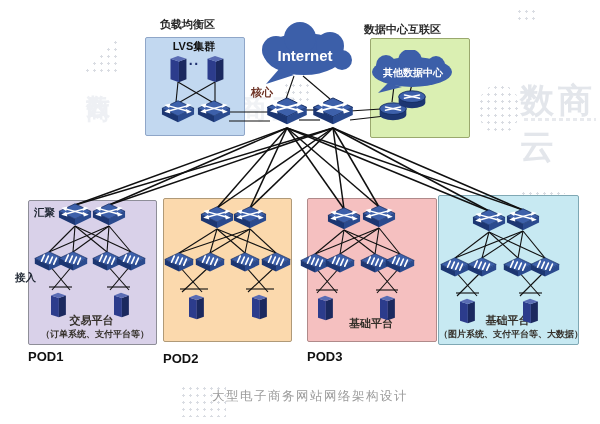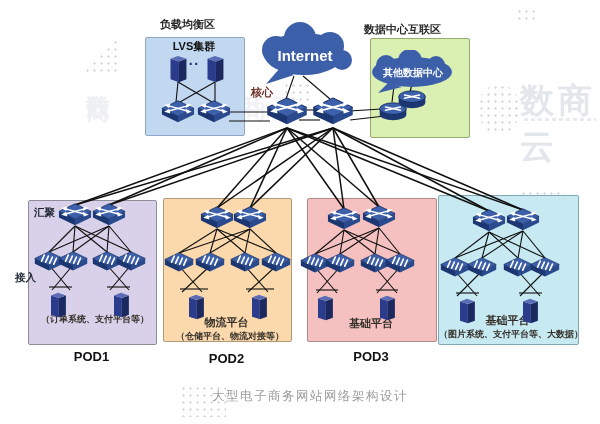--- a/index.html
+++ b/index.html
@@ -14,21 +14,21 @@
   .podn-box{left:438px;top:195px;width:139px;height:148px;border-color:#7fa8b4;}
   .label{position:absolute;z-index:3;color:#222;white-space:nowrap;}
   .zone-title{font-size:11px;font-weight:bold;color:#2a2a2a;}
   .lvs-title{font-size:11px;font-weight:bold;color:#111;}
   .tier{font-size:10.5px;font-weight:bold;color:#1c2430;}
   .core-lbl{font-size:11px;font-weight:bold;color:#6d3326;}
   .ellipsis{font-size:14px;font-weight:bold;color:#1e2f6e;letter-spacing:1px;}
   .pod-text{position:absolute;z-index:3;text-align:center;color:#35302a;}
   .pod-text .plat{font-size:11px;font-weight:bold;display:block;}
   .pod-text .sys{font-size:9px;font-weight:bold;display:block;white-space:nowrap;padding-left:7px;}
-  .pod-name{position:absolute;z-index:3;text-align:center;font-size:13px;font-weight:bold;color:#111;}
+  .pod-name{position:absolute;z-index:3;text-align:left;font-size:13px;font-weight:bold;color:#111;}
   .node{position:absolute;z-index:3;}
   .node svg{display:block;width:100%;height:100%;}
   #wires{position:absolute;left:0;top:0;z-index:2;}
   .cloud{position:absolute;z-index:3;}
   .wm{position:absolute;z-index:0;font-weight:bold;pointer-events:none;}
   .wm-right{left:520px;top:78px;font-size:34px;letter-spacing:4px;color:#e3e6eb;}
   .wm-right-cap{position:absolute;left:524px;top:118px;width:72px;height:3px;z-index:0;
       background:repeating-linear-gradient(90deg,#e8eaee 0 4px,transparent 4px 7px);}
   .wm-left{left:82px;top:76px;font-size:24px;color:#eef0f4;writing-mode:vertical-rl;letter-spacing:2px;}
   .wm-mid{left:208px;top:90px;font-size:28px;color:#f0f2f5;letter-spacing:3px;}
@@ -219,25 +219,22 @@
 
   <div class="label zone-title" style="left:160px;top:17px">负载均衡区</div>
   <div class="label lvs-title" style="left:145px;top:39px;width:98px;text-align:center">LVS集群</div>
   <div class="label ellipsis" style="left:183px;top:56px">···</div>
   <div class="label zone-title" style="left:364px;top:22px">数据中心互联区</div>
   <div class="label core-lbl" style="left:251px;top:85px">核心</div>
   <div class="label tier" style="left:34px;top:206px">汇聚</div>
   <div class="label tier" style="left:15px;top:271px">接入</div>
 
   <div class="pod-text" style="left:28px;top:313px;width:127px">
+    <span class="plat">交易平台</span>
     <span class="sys">（订单系统、支付平台等）</span>
-  </div>
-  <div class="pod-text" style="left:163px;top:315px;width:127px">
-    <span class="plat">物流平台</span>
-    <span class="sys">（仓储平台、物流对接等）</span>
   </div>
   <div class="pod-text" style="left:307px;top:316px;width:128px">
     <span class="plat">基础平台</span>
   </div>
   <div class="pod-text" style="left:428px;top:313px;width:159px">
     <span class="plat">基础平台</span>
     <span class="sys">（图片系统、支付平台等、大数据）</span>
   </div>
 
   <div class="pod-name" style="left:28px;top:349px;width:127px">POD1</div>

